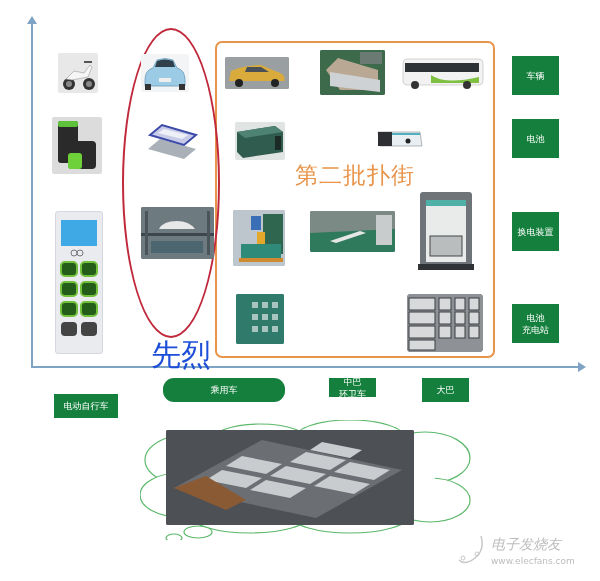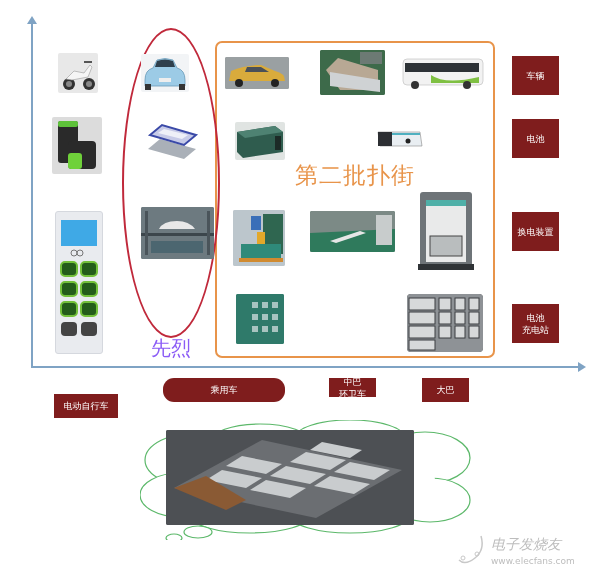--- a/index.html
+++ b/index.html
@@ -9,30 +9,30 @@
 
     
     .y-axis { left: 31px; top: 22px; width: 2px; height: 344px; background: #7fa3c4; }
     .y-arrow { left: 27px; top: 16px; width: 0; height: 0;
       border-left: 5px solid transparent; border-right: 5px solid transparent; border-bottom: 8px solid #7fa3c4; }
     .x-axis { left: 31px; top: 366px; width: 550px; height: 2px; background: #7fa3c4; }
     .x-arrow { left: 578px; top: 362px; width: 0; height: 0;
       border-top: 5px solid transparent; border-bottom: 5px solid transparent; border-left: 8px solid #7fa3c4; }
 
     
-    .lbl { background: #7f1d1d; color: #ffffff; font-size: 9px; display: flex; align-items: center;
+    .lbl { background: #15803d; color: #ffffff; font-size: 9px; display: flex; align-items: center;
       justify-content: center; text-align: center; line-height: 12px; white-space: pre-line; }
 
     
     .orange-box { left: 215px; top: 41px; width: 280px; height: 317px; border: 2px solid #e8944a; border-radius: 7px; }
     .orange-title { left: 295px; top: 160px; font-size: 23px; color: #e8944a; letter-spacing: 1px; font-family: "DejaVu Sans", sans-serif; }
 
     
     .red-ellipse { left: 122px; top: 28px; width: 98px; height: 310px; border: 2px solid #c0293b; border-radius: 50%; }
-    .red-title { left: 151px; top: 335px; font-size: 20px; color: #8b5cf6; font-family: Liberation Sans, sans-serif; }
+    .red-title { left: 151px; top: 335px; font-size: 30px; color: #1d4ed8; font-family: Liberation Sans, sans-serif; }
 
     
     .pic { border-radius: 2px; overflow: hidden; }
 
     
     .cloud-text { font-size: 12px; color: #3aa655; line-height: 19px; text-align: center; }
     .watermark { color: #bdbdbd; font-size: 10px; }
   </style>
 </head>
 <body>

